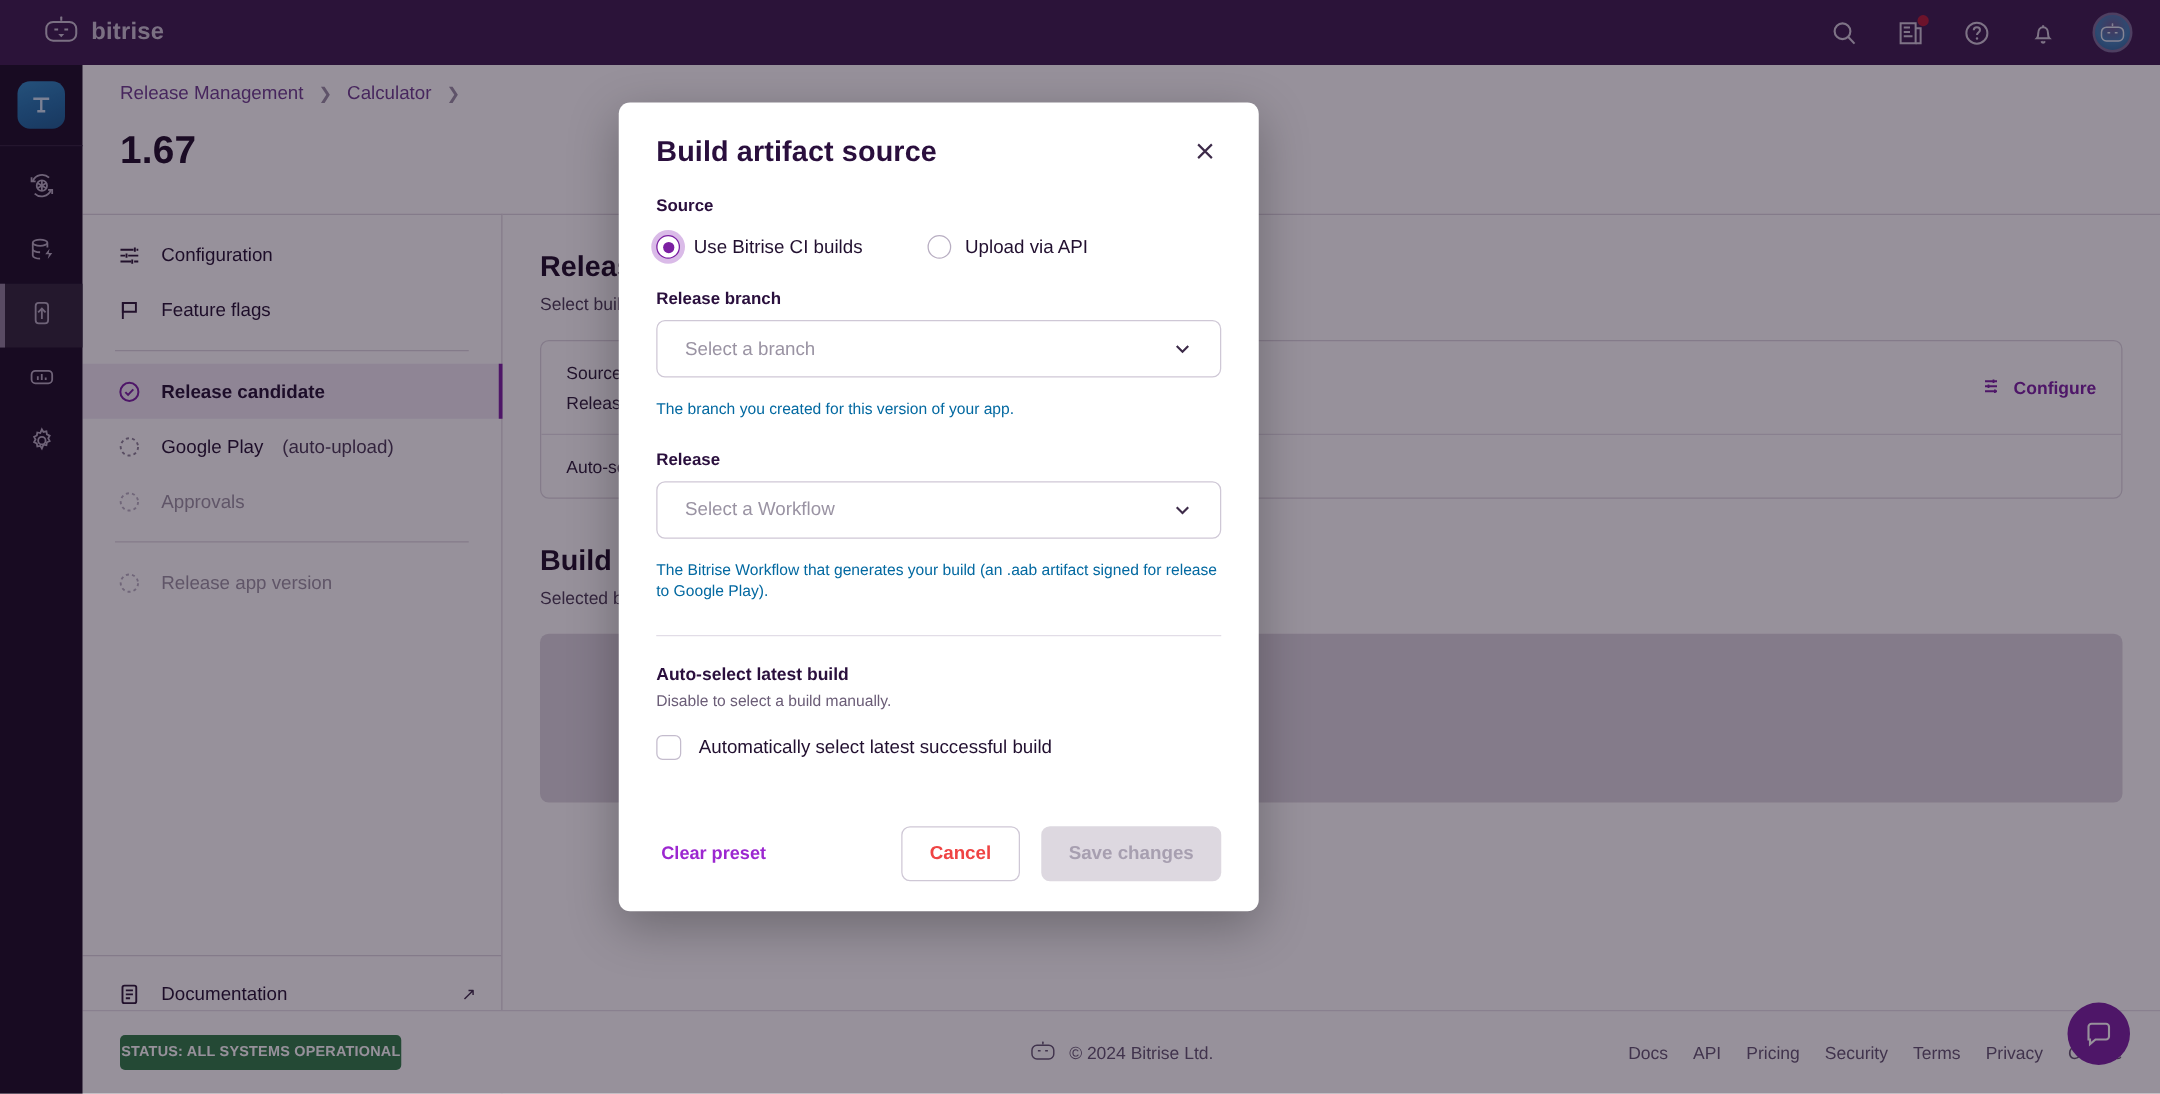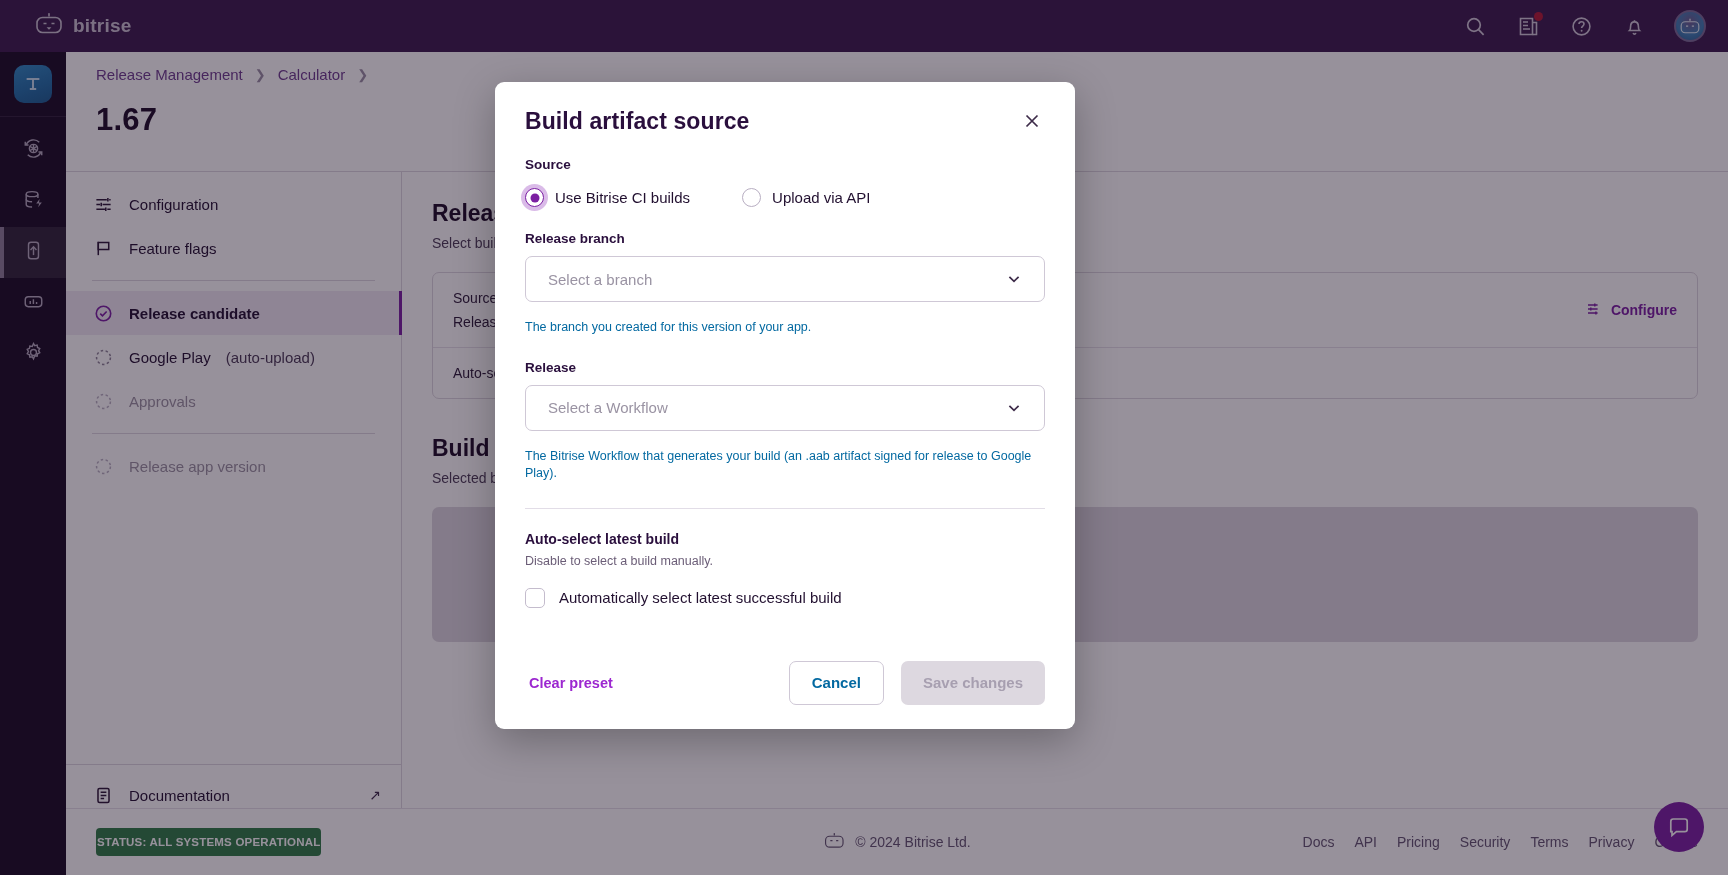--- a/index.html
+++ b/index.html
@@ -139,21 +139,21 @@
     background: #7b1fa2; display: flex; align-items: center; justify-content: center;
     color: #fff; cursor: pointer; z-index: 6;
   }
 
   
   .overlay {
     position: absolute; top: 0; left: 0; width: 1728px; height: 875px;
     background: rgba(24, 12, 33, .45); z-index: 10;
   }
   .modal {
-    position: absolute; left: 495px; top: 82px; width: 580px; min-height: 568px;
+    position: absolute; left: 495px; top: 82px; width: 512px; min-height: 568px;
     background: #fff; border-radius: 9px; z-index: 11;
     box-shadow: 0 12px 40px rgba(0,0,0,.28); padding: 26px 30px 0 30px;
   }
   .modal-head { display: flex; align-items: flex-start; }
   .modal-title { font-size: 23px; font-weight: 700; color: #2a0f3d; letter-spacing: .1px; }
   .modal-close {
     margin-left: auto; width: 26px; height: 26px; display: flex; align-items: center;
     justify-content: center; color: #3d2b49; cursor: pointer; font-size: 20px;
   }
   .field-label { font-size: 13.5px; font-weight: 700; color: #2a0f3d; margin-bottom: 10px; }
@@ -190,21 +190,21 @@
   }
   .check-label { font-size: 15px; color: #221030; }
   .actions { display: flex; align-items: center; margin-top: 53px; padding-bottom: 24px; }
   .link-btn {
     font-size: 14.5px; font-weight: 700; color: #9c27d0; cursor: pointer; padding: 10px 4px;
   }
   .btn {
     height: 44px; border-radius: 7px; font-size: 15px; font-weight: 700;
     display: flex; align-items: center; justify-content: center; cursor: pointer; padding: 0 22px;
   }
-  .btn-secondary { background: #fff; border: 1px solid #cfc8d6; color: #0369a1; margin-left: auto; }
+  .btn-secondary { background: #fff; border: 1px solid #cfc8d6; color: #ef4444; margin-left: auto; }
   .btn-primary-disabled { background: #ddd8e0; color: #a79fb0; margin-left: 17px; cursor: default; }
 </style>
 </head>
 <body>
 
 <div class="app">
 
   <div class="topbar">
     <div class="brand">
       <span>

